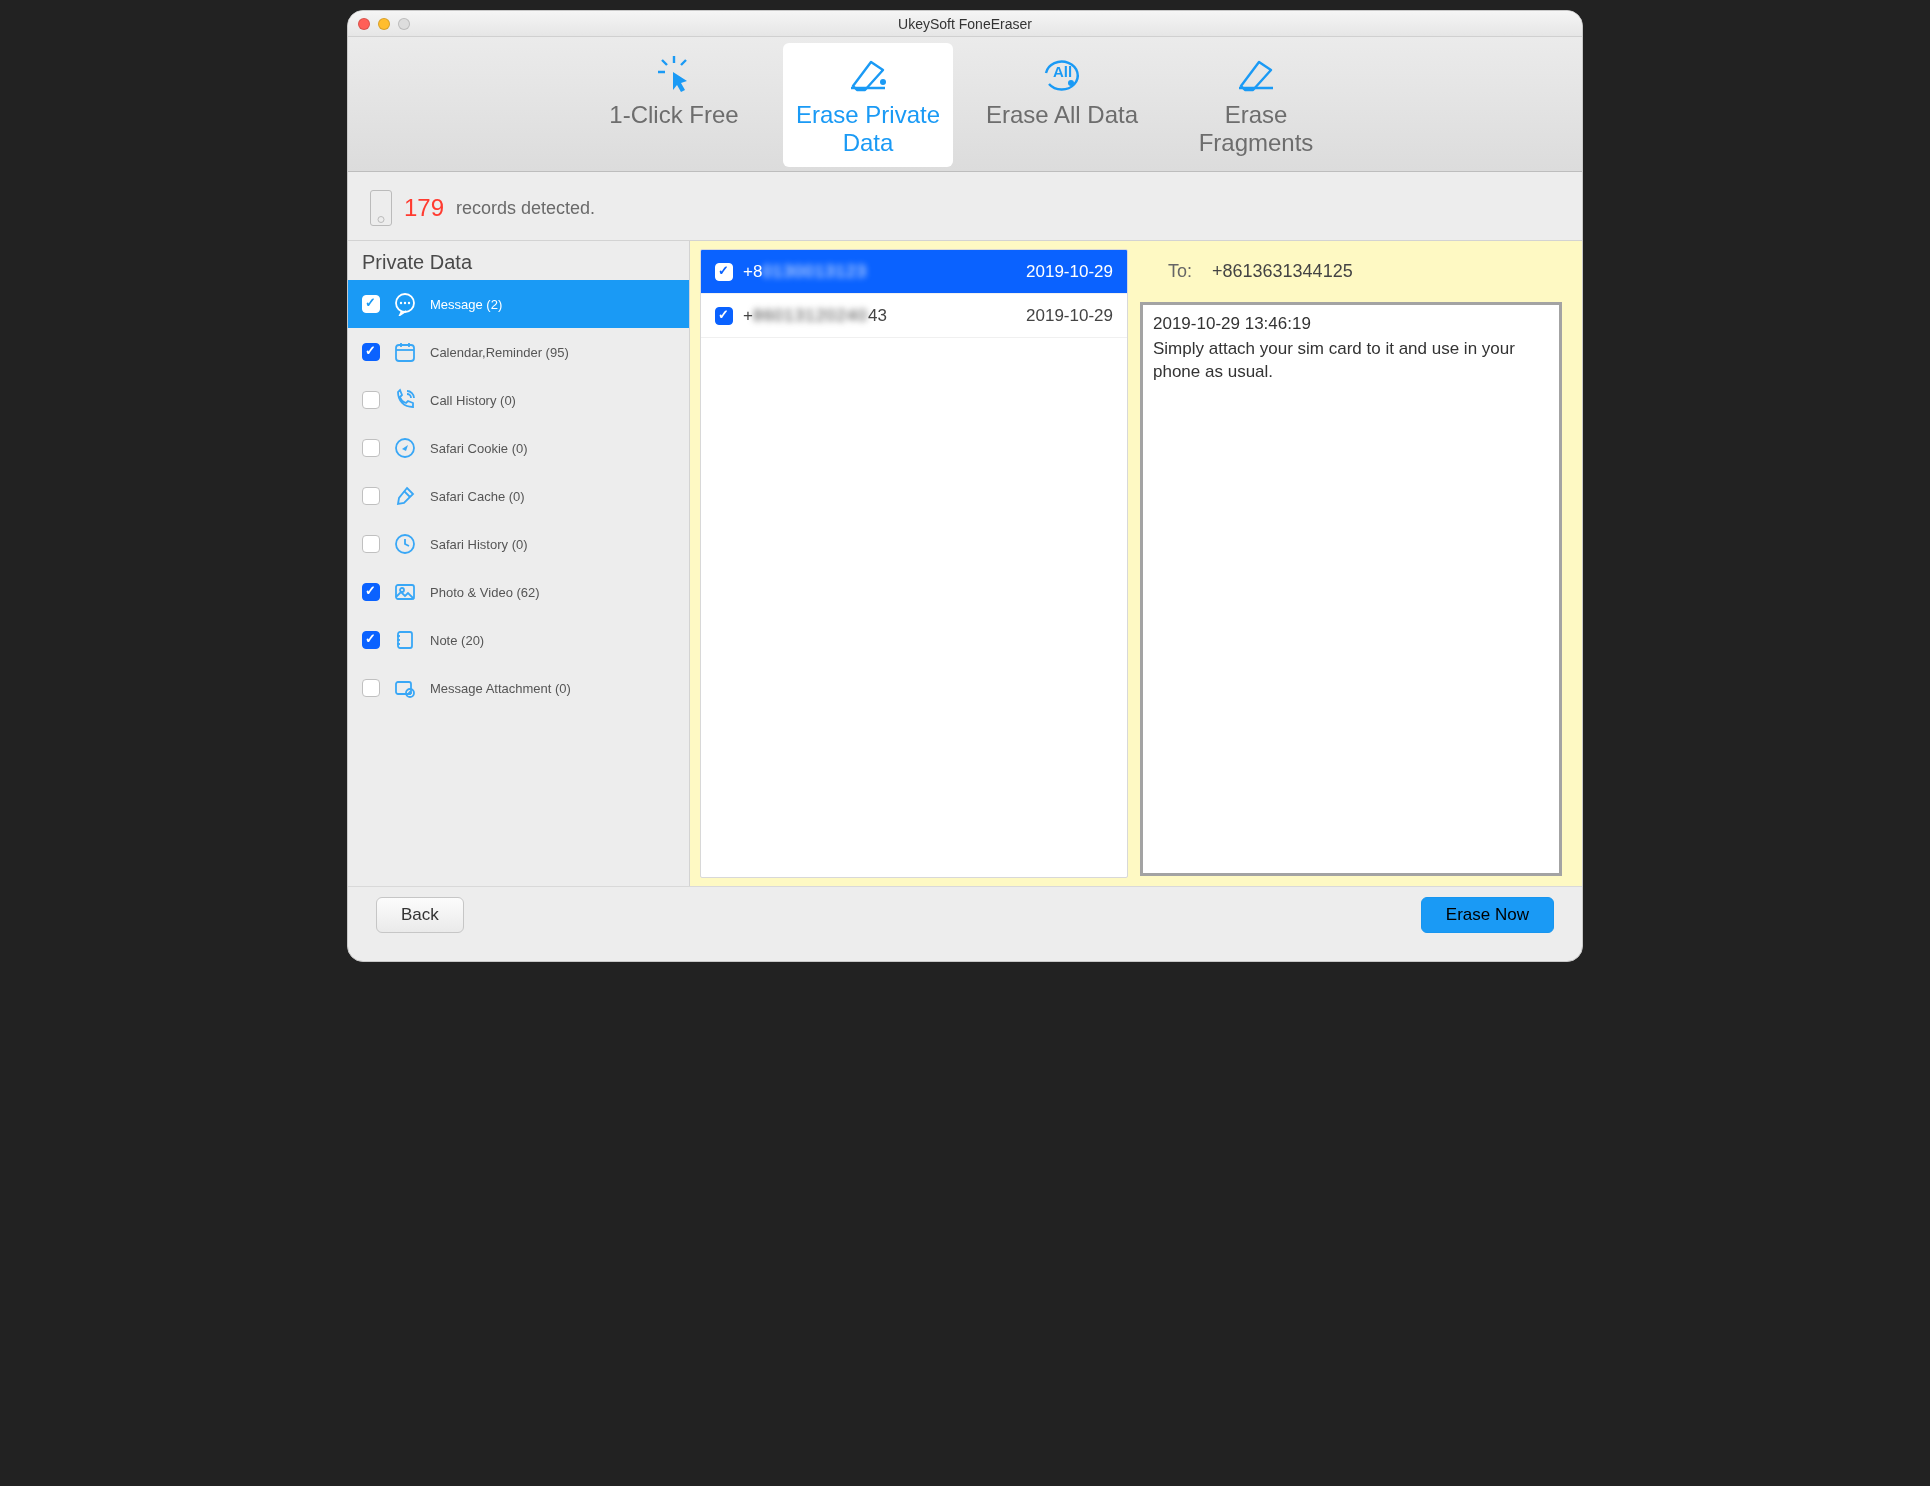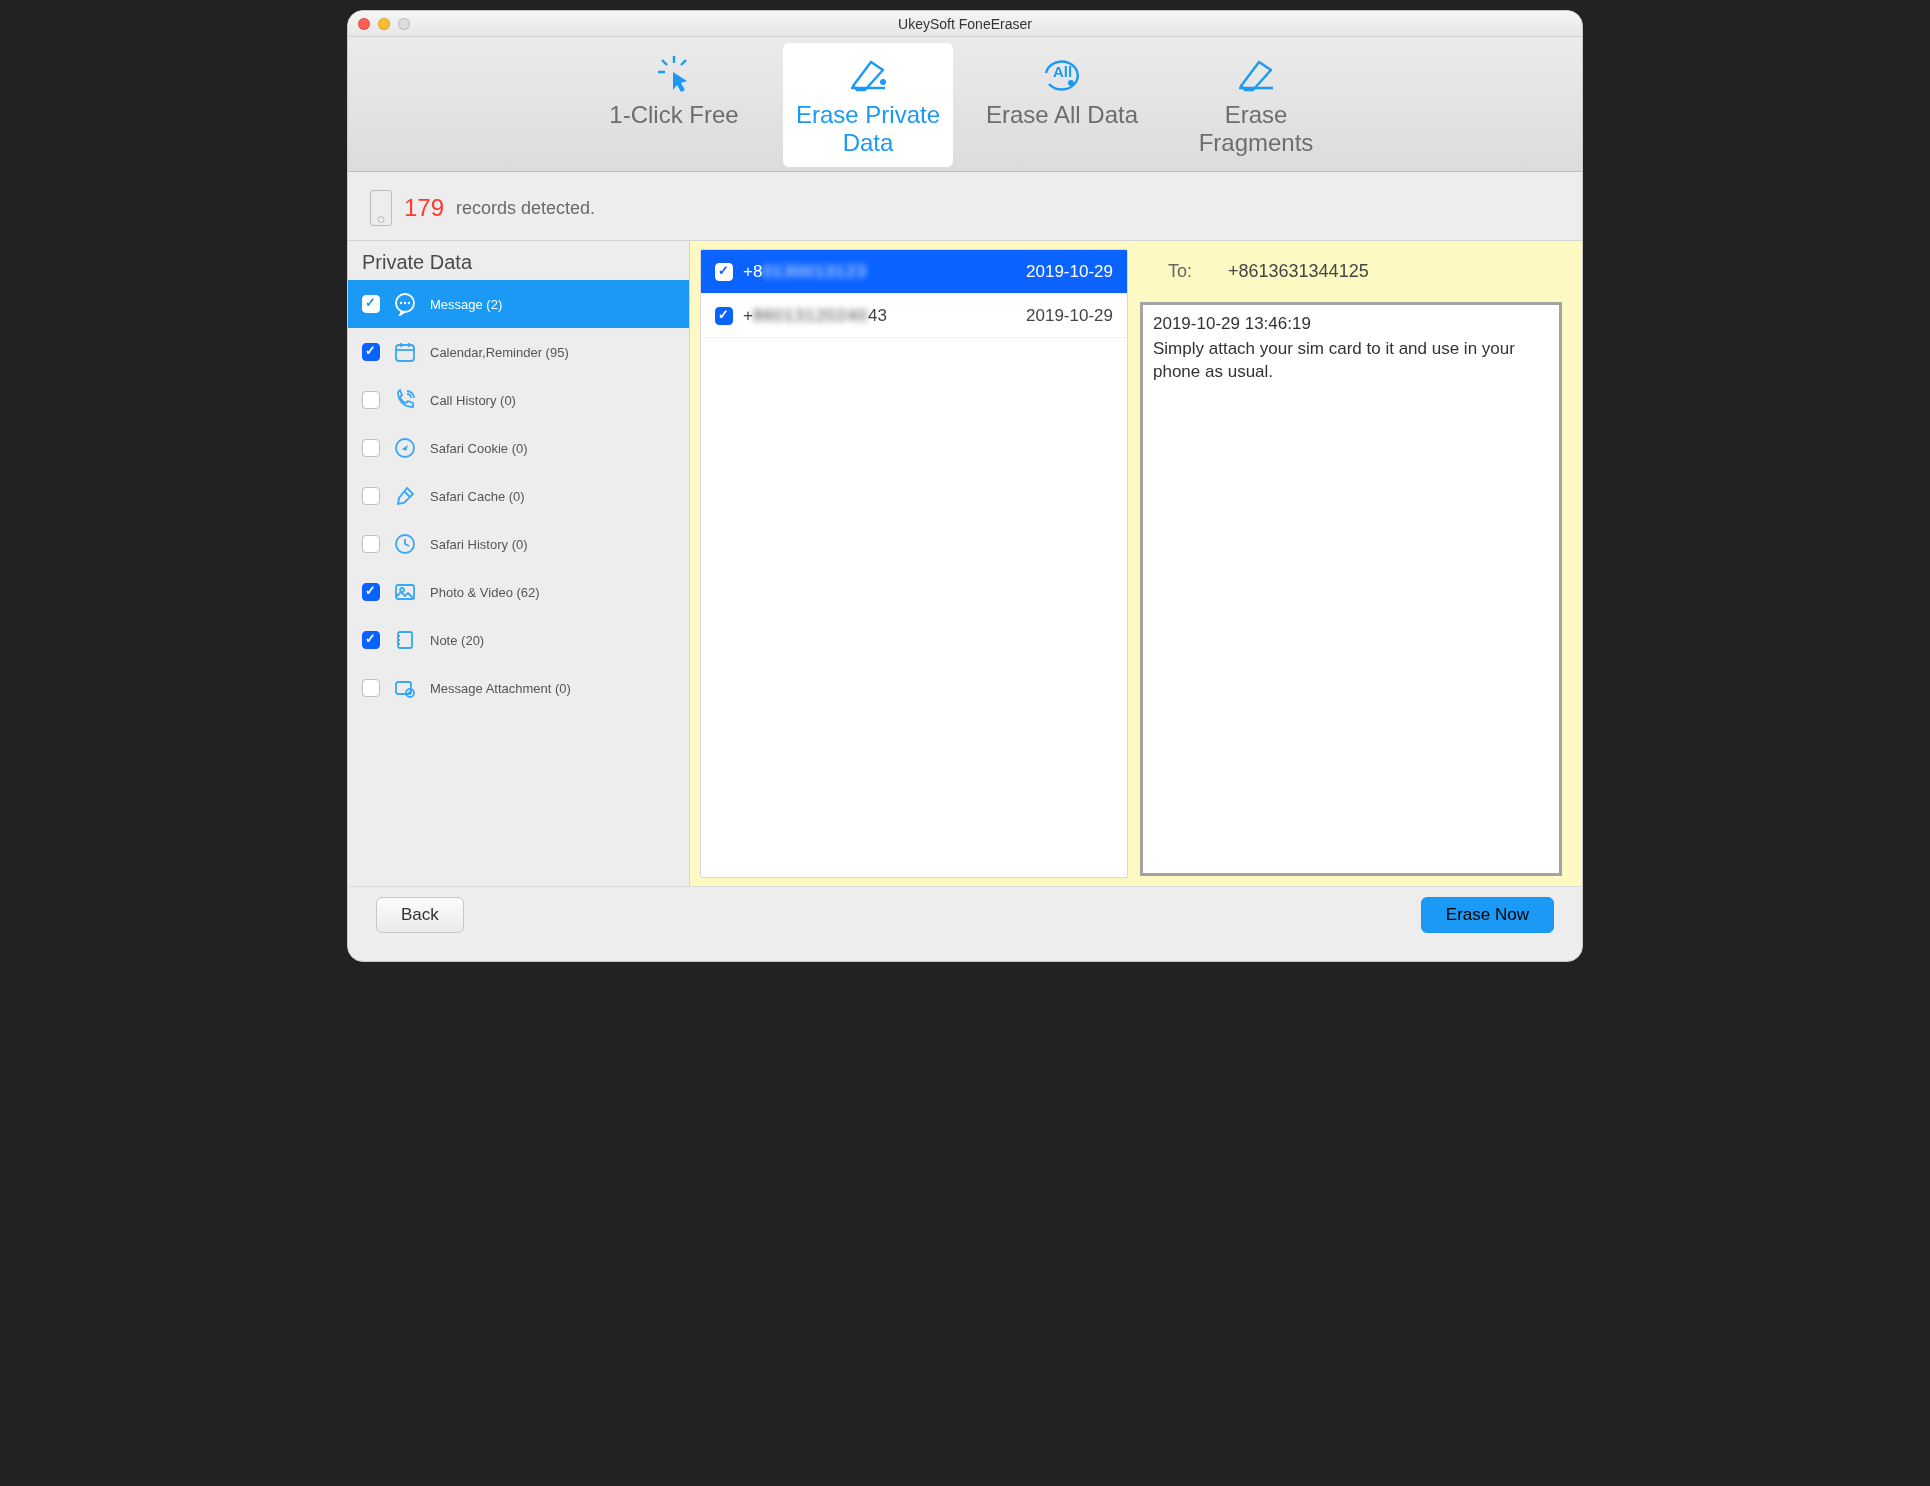--- a/index.html
+++ b/index.html
@@ -58,21 +58,21 @@
   .msg-row .chk { width:18px; height:18px; border:1.5px solid #c0c0c0; border-radius:4px; background:#fff; position:relative; flex-shrink:0;}
   .msg-row .chk.checked { background:#0a62ff; border-color:#0a62ff;}
   .msg-row .chk.checked::after { content:"✓"; color:#fff; font-size:13px; font-weight:bold; position:absolute; left:2px; top:-1px;}
   .msg-row.selected .chk.checked { background:#fff; border-color:#fff;}
   .msg-row.selected .chk.checked::after { color:#0a62ff;}
   .msg-num { flex:1; }
   .msg-date { }
   .blur { filter: blur(3px); letter-spacing:1px; display:inline-block;}
 
   .detail { flex:1; display:flex; flex-direction:column; padding-right:10px;}
-  .detail-header { display:flex; align-items:center; gap:36px; padding:20px 10px 20px 40px; font-size:18px; color:#444;}
+  .detail-header { display:flex; align-items:center; gap:20px; padding:20px 10px 20px 40px; font-size:18px; color:#444;}
   .detail-header .lbl { color:#666;}
   .detail-body { flex:1; background:#fff; border:3px solid #a3a3a3; margin:0 10px 10px 12px; padding:8px 10px; font-size:17px; color:#333; line-height:1.35;}
   .detail-ts { color:#333; }
   .detail-msg { margin-top:2px;}
 
   .footer { display:flex; align-items:center; justify-content:space-between; padding:10px 28px 28px; border-top:1px solid #d9d9d9;}
   .btn { border-radius:6px; font-size:17px; padding:7px 24px; cursor:pointer; border:1px solid #c6c6c6; background:linear-gradient(#fcfcfc,#eaeaea); color:#333;}
   .btn.primary { background:#1a9af5; color:#000000; border-color:#1795ef;}
   svg { display:block; }
 </style>

